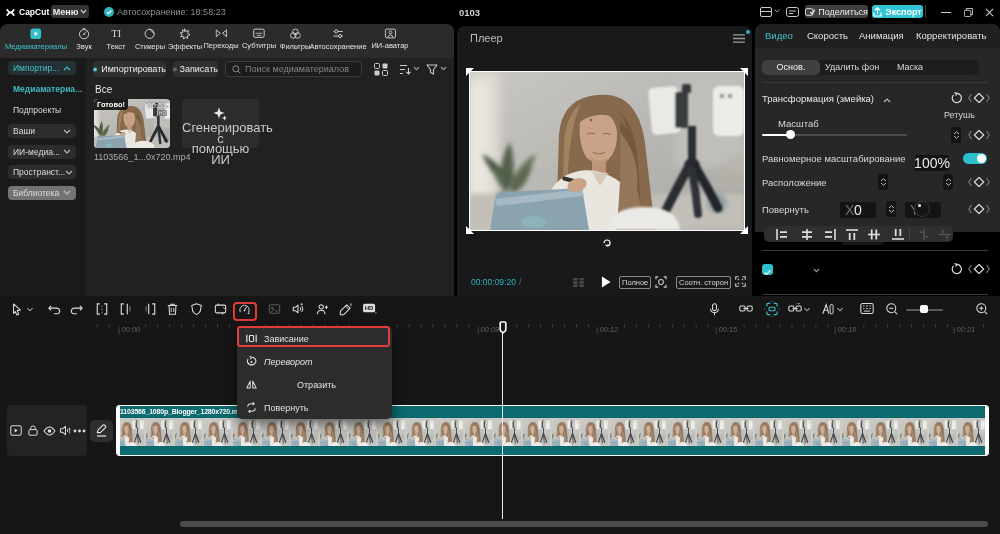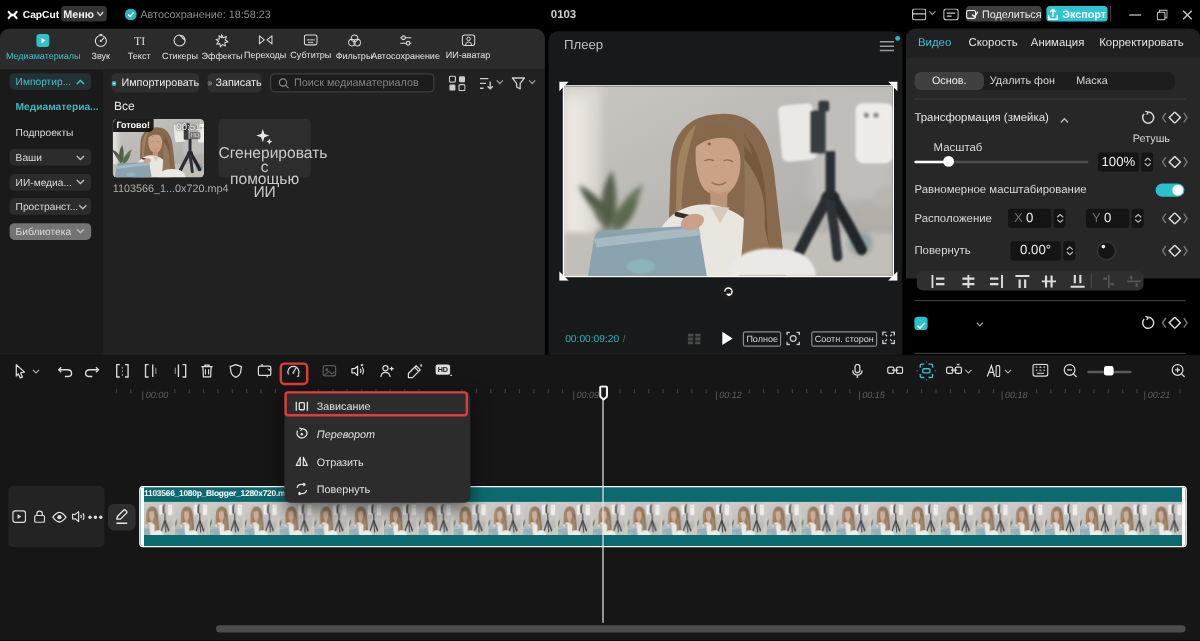--- a/index.html
+++ b/index.html
@@ -425,21 +425,21 @@
     <div class="abs" style="left:7px;top:36px;width:217px;height:15px;background:#1d1d1d;border-radius:5px;">
       <div class="abs" style="left:0;top:0;width:58px;height:15px;background:#404040;border-radius:5px;text-align:center;color:#f0f0f0;font-size:9px;line-height:15px;">Основ.</div>
       <div class="abs" style="left:60px;top:0;width:60px;height:15px;text-align:center;color:#d6d6d6;font-size:9px;line-height:15px;white-space:nowrap;">Удалить фон</div>
       <div class="abs" style="left:124px;top:0;width:48px;height:15px;text-align:center;color:#d6d6d6;font-size:9px;line-height:15px;">Маска</div>
       <div class="abs" style="left:178px;top:0;width:39px;height:15px;text-align:center;color:#d6d6d6;font-size:9px;line-height:15px;margin-top:48px;">Ретушь</div>
     </div>
     <div class="abs" style="left:7px;top:58px;width:226px;height:1px;background:#3a3a3a;"></div>
 
     <style>
       .stpr { position:absolute; width:10px; display:flex; flex-direction:column; align-items:center; justify-content:center; background:#141414; border-radius:2px; }
-      .vbox { position:absolute; background:#141414; border-radius:2px; color:#ececec; font-size:11px; display:flex; align-items:center; justify-content:center; }
+      .vbox { position:absolute; background:#141414; border-radius:2px; color:#ececec; font-size:14px; display:flex; align-items:center; justify-content:center;margin-top:28px; }
       .rlabel { position:absolute; color:#d9d9d9; font-size:9.5px; white-space:nowrap; }
     </style>
 
     <div class="rlabel" style="left:7px;top:69px;color:#e6e6e6;">Трансформация (змейка)</div>
     <svg class="abs" style="left:128px;top:74px" width="8" height="5" viewBox="0 0 8 5">
         <path d="M1 4 L4 1 L7 4" stroke="#bbb" stroke-width="1.2" fill="none"></path>
       </svg>
     <svg class="abs" style="left:196px;top:68px" width="12" height="12" viewBox="0 0 12 12">
         <path d="M2.5 2.8 A4.6 4.6 0 1 0 6 1.4" stroke="#ddd" stroke-width="1.2" fill="none"></path>
         <path d="M6 1.4 L3.4 0.6 M6 1.4 L4.6 3.6" stroke="#ddd" stroke-width="1.1" fill="none"></path>
@@ -840,21 +840,21 @@
         <span>Зависание</span>
       </div>
       <div class="mi" style="top:24px;font-style:italic;">
         <svg width="11" height="11" viewBox="0 0 13 12">
             <path d="M2.5 3 A5 4.5 0 1 0 6.5 1" stroke="#e2e2e2" stroke-width="1.3" fill="none"></path>
             <path d="M6.5 1 L4 0.2 M6.5 1 L5.2 3.2" stroke="#e2e2e2" stroke-width="1.2" fill="none"></path>
             <circle cx="6.5" cy="6.5" r="1.2" fill="#e2e2e2"></circle>
           </svg>
         <span>Переворот</span>
       </div>
-      <div class="mi" style="top:47px;">
+      <div class="mi" style="top:47px;gap:33px;">
         <svg width="11" height="11" viewBox="0 0 13 12">
             <path d="M5 2 L5 10 L1 10 Q3 6 5 2 Z M8 2 L8 10 L12 10 Q10 6 8 2 Z" stroke="#e2e2e2" stroke-width="1.2" fill="none" stroke-linejoin="round"></path>
           </svg>
         <span>Отразить</span>
       </div>
       <div class="mi" style="top:70px;">
         <svg width="11" height="11" viewBox="0 0 13 12">
             <path d="M2 5 Q2 1.5 6.5 1.5 L10 1.5 M10 1.5 L8 0 M10 1.5 L8 3.2 M11 7 Q11 10.5 6.5 10.5 L3 10.5 M3 10.5 L5 9 M3 10.5 L5 12" stroke="#e2e2e2" stroke-width="1.2" fill="none"></path>
           </svg>
         <span>Повернуть</span>

